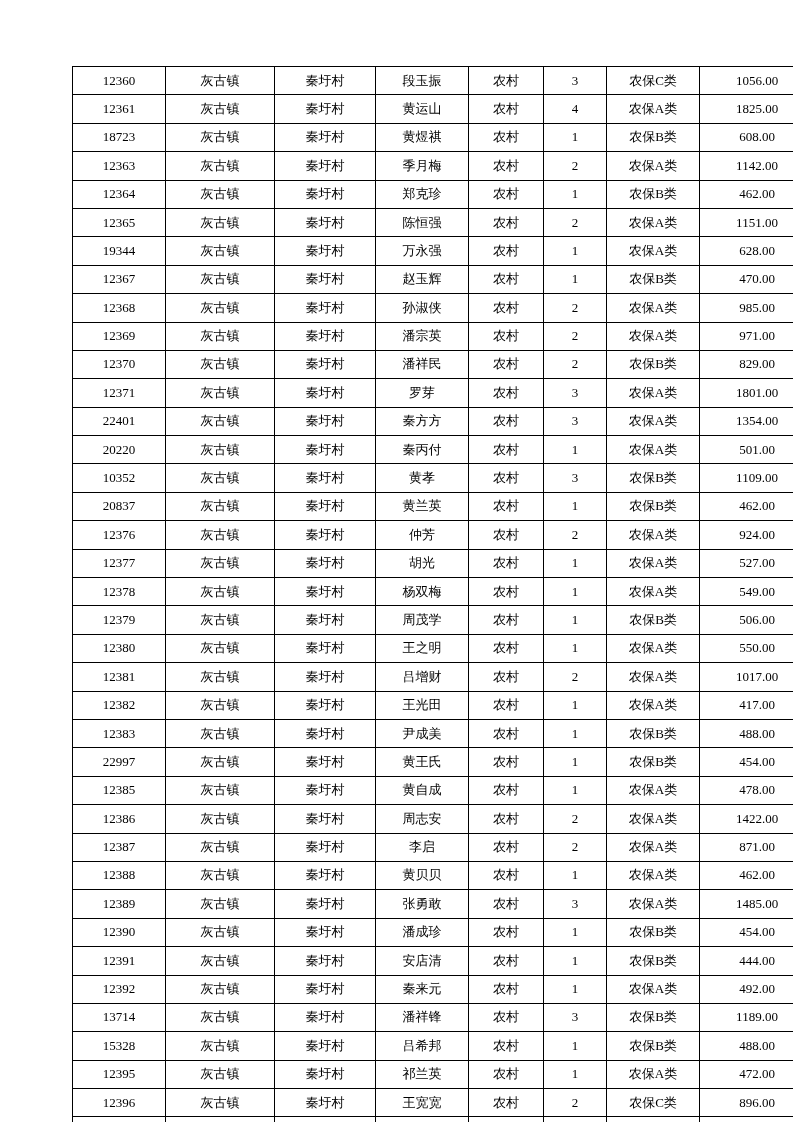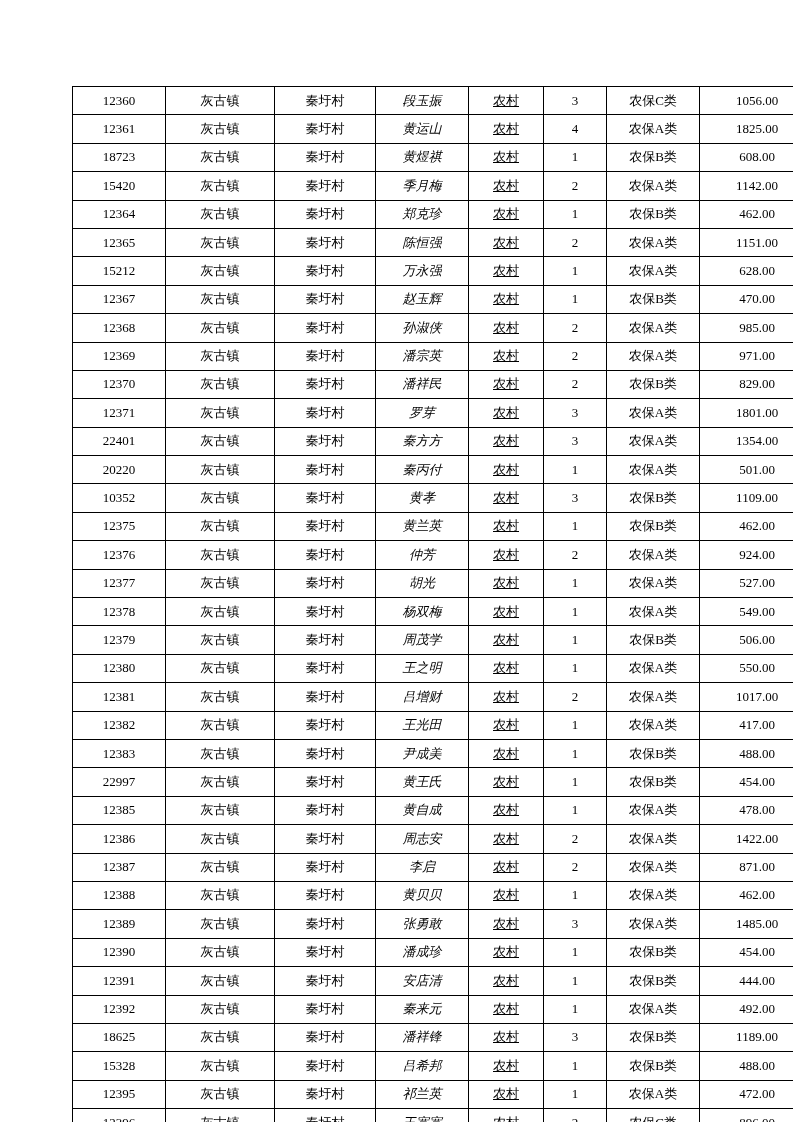--- a/index.html
+++ b/index.html
@@ -11,43 +11,43 @@
     width: 793px;
     height: 1122px;
     font-family: "Liberation Serif", "DejaVu Serif", serif;
     color: #000000;
     position: relative;
   }
   .page {
     box-sizing: border-box;
     width: 793px;
     height: 1122px;
-    padding: 86px 72px 0 72px;
+    padding: 66px 72px 0 72px;
   }
   table.data-table {
     border-collapse: collapse;
     width: 650px;
     table-layout: fixed;
   }
   table.data-table td {
     border: 1px solid #000000;
     height: 27.4px;
     text-align: center;
     vertical-align: middle;
     font-size: 13px;
     line-height: 1.1;
     padding: 0 2px;
     white-space: nowrap;
     overflow: hidden;
   }
   td.c-id       { width: 88px; }
   td.c-town     { width: 104px; }
   td.c-village  { width: 96px; margin-left: 32px; }
-  td.c-name     { width: 88px; font-style: italic; }
-  td.c-type     { width: 70px; text-decoration: underline; }
+  td.c-name     { width: 88px; }
+  td.c-type     { width: 70px; }
   td.c-count    { width: 58px; }
   td.c-category { width: 88px; }
   td.c-amount   { width: 110px; }
   .num {
     font-family: "Liberation Serif", "DejaVu Serif", serif;
   }
 </style>
 </head>
 <body>
 
@@ -78,21 +78,21 @@
           <td class="c-id num">18723</td>
           <td class="c-town">灰古镇</td>
           <td class="c-village">秦圩村</td>
           <td class="c-name">黄煜祺</td>
           <td class="c-type">农村</td>
           <td class="c-count num">1</td>
           <td class="c-category">农保B类</td>
           <td class="c-amount num">608.00</td>
         </tr>
         <tr>
-          <td class="c-id num">15420</td>
+          <td class="c-id num">12363</td>
           <td class="c-town">灰古镇</td>
           <td class="c-village">秦圩村</td>
           <td class="c-name">季月梅</td>
           <td class="c-type">农村</td>
           <td class="c-count num">2</td>
           <td class="c-category">农保A类</td>
           <td class="c-amount num">1142.00</td>
         </tr>
         <tr>
           <td class="c-id num">12364</td>
@@ -108,21 +108,21 @@
           <td class="c-id num">12365</td>
           <td class="c-town">灰古镇</td>
           <td class="c-village">秦圩村</td>
           <td class="c-name">陈恒强</td>
           <td class="c-type">农村</td>
           <td class="c-count num">2</td>
           <td class="c-category">农保A类</td>
           <td class="c-amount num">1151.00</td>
         </tr>
         <tr>
-          <td class="c-id num">15212</td>
+          <td class="c-id num">19344</td>
           <td class="c-town">灰古镇</td>
           <td class="c-village">秦圩村</td>
           <td class="c-name">万永强</td>
           <td class="c-type">农村</td>
           <td class="c-count num">1</td>
           <td class="c-category">农保A类</td>
           <td class="c-amount num">628.00</td>
         </tr>
         <tr>
           <td class="c-id num">12367</td>
@@ -198,21 +198,21 @@
           <td class="c-id num">10352</td>
           <td class="c-town">灰古镇</td>
           <td class="c-village">秦圩村</td>
           <td class="c-name">黄孝</td>
           <td class="c-type">农村</td>
           <td class="c-count num">3</td>
           <td class="c-category">农保B类</td>
           <td class="c-amount num">1109.00</td>
         </tr>
         <tr>
-          <td class="c-id num">12375</td>
+          <td class="c-id num">20837</td>
           <td class="c-town">灰古镇</td>
           <td class="c-village">秦圩村</td>
           <td class="c-name">黄兰英</td>
           <td class="c-type">农村</td>
           <td class="c-count num">1</td>
           <td class="c-category">农保B类</td>
           <td class="c-amount num">462.00</td>
         </tr>
         <tr>
           <td class="c-id num">12376</td>
@@ -378,21 +378,21 @@
           <td class="c-id num">12392</td>
           <td class="c-town">灰古镇</td>
           <td class="c-village">秦圩村</td>
           <td class="c-name">秦来元</td>
           <td class="c-type">农村</td>
           <td class="c-count num">1</td>
           <td class="c-category">农保A类</td>
           <td class="c-amount num">492.00</td>
         </tr>
         <tr>
-          <td class="c-id num">18625</td>
+          <td class="c-id num">13714</td>
           <td class="c-town">灰古镇</td>
           <td class="c-village">秦圩村</td>
           <td class="c-name">潘祥锋</td>
           <td class="c-type">农村</td>
           <td class="c-count num">3</td>
           <td class="c-category">农保B类</td>
           <td class="c-amount num">1189.00</td>
         </tr>
         <tr>
           <td class="c-id num">15328</td>

